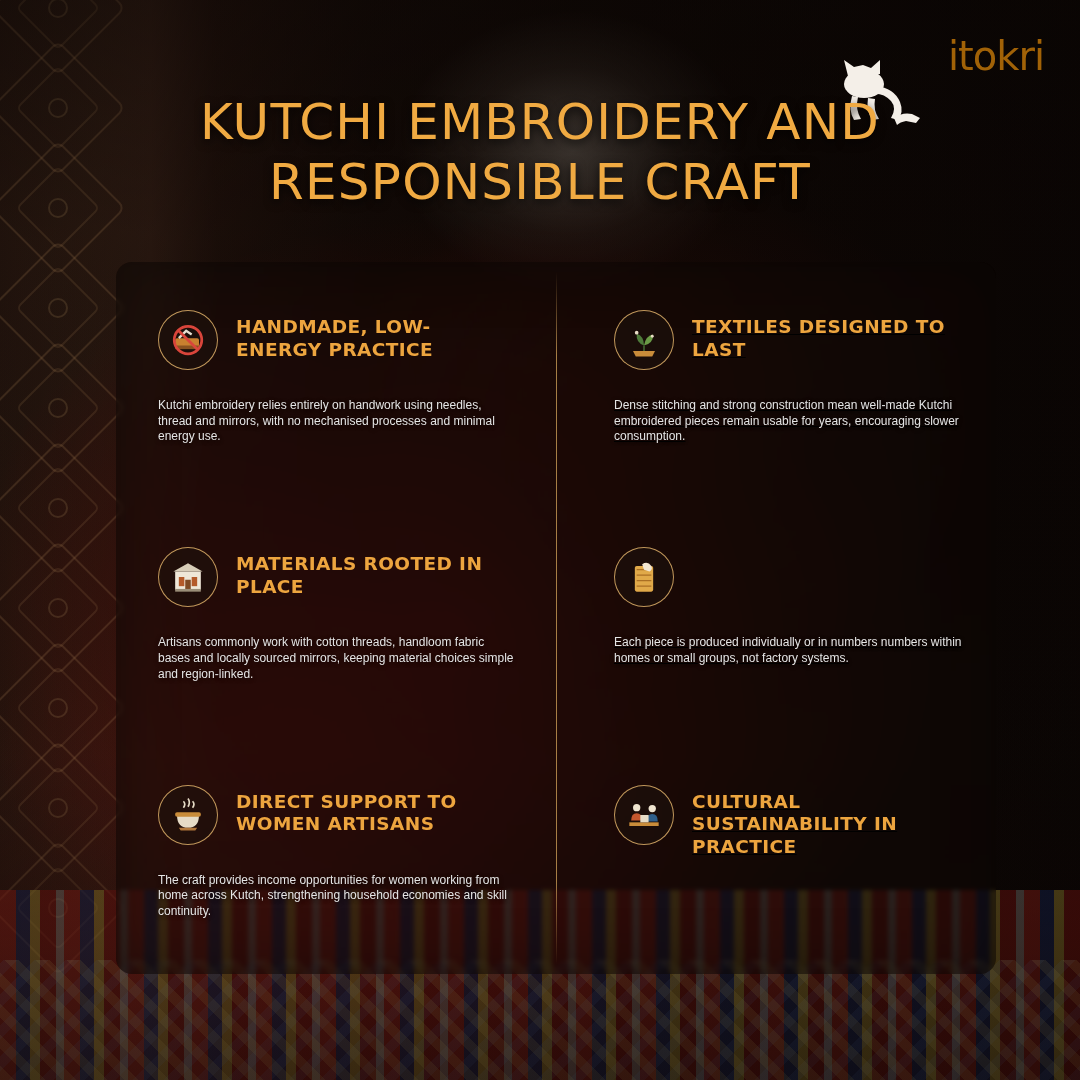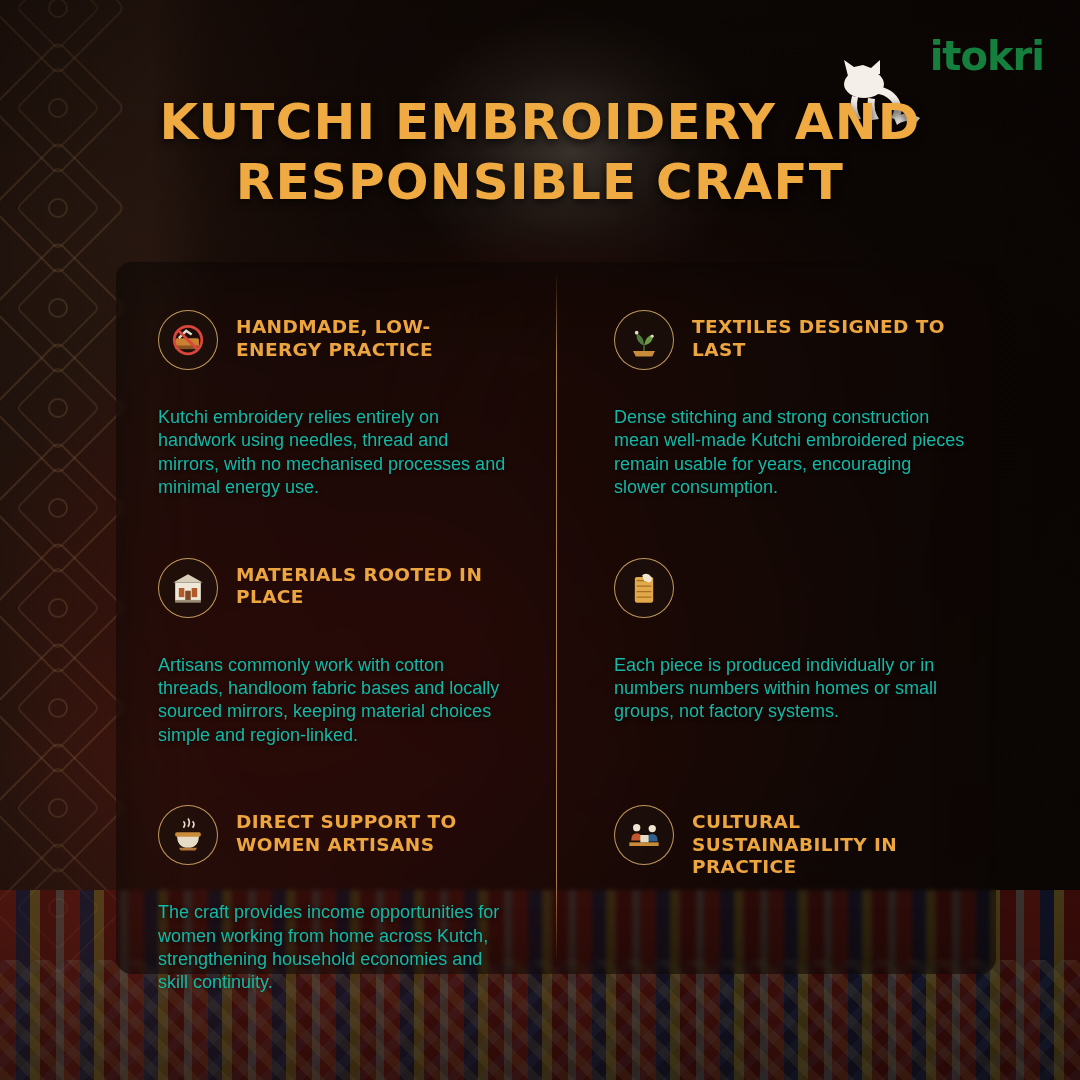--- a/index.html
+++ b/index.html
@@ -94,41 +94,41 @@
       linear-gradient(180deg, rgba(8,4,3,0.55) 0%, rgba(8,4,3,0.25) 22%, rgba(8,4,3,0.22) 70%, rgba(8,4,3,0.6) 100%);
   }
 
   
   .logo {
     position: absolute; right: 36px; top: 36px;
     display: flex; align-items: center; gap: 6px;
     letter-spacing: -1px;
   }
   .logo-text {
-    font-size: 40px; font-weight: 700; color: #15803d;
+    font-size: 40px; font-weight: 400; color: #a16207;
     font-family: "DejaVu Sans", sans-serif;
     line-height: 1;
   }
 
   
   .cat {
     position: absolute; right: 152px; top: 46px;
     width: 110px; height: 84px;
   }
 
   
   .title-wrap {
     position: absolute; left: 0; right: 0; top: 92px;
     text-align: center;
     padding: 0 90px;
   }
   .title {
     font-family: "DejaVu Sans", sans-serif;
     font-size: 50px;
-    font-weight: 700;
+    font-weight: 400;
     letter-spacing: 1.2px;
     line-height: 1.2;
     color: #f0aa42;
     text-shadow: 0 3px 10px rgba(0,0,0,0.75);
   }
 
   
   .panel {
     position: absolute;
     left: 116px; top: 262px;
@@ -149,21 +149,21 @@
   .grid {
     position: absolute; inset: 0;
     display: grid;
     grid-template-columns: 1fr 1fr;
     grid-template-rows: 1fr 1fr 1fr;
   }
   .cell-item {
     padding: 48px 42px 10px 42px;
     position: relative;
   }
-  .cell-item.col-right { padding-left: 58px; padding-right: 30px; }
+  .cell-item.col-right { padding-left: 58px; padding-right: 30px; text-decoration: underline; }
 
   .head-row {
     display: flex;
     align-items: flex-start;
     gap: 18px;
   }
   .icon-badge {
     flex: 0 0 auto;
     width: 60px; height: 60px;
     border-radius: 50%;
@@ -177,24 +177,24 @@
     font-size: 18.5px;
     font-weight: 700;
     letter-spacing: 0.4px;
     line-height: 1.22;
     color: #eda53f;
     padding-top: 6px;
     max-width: 310px;
     text-transform: uppercase;
   }
   .item-body {
-    margin-top: 36px;
-    font-size: 18px;
+    margin-top: 28px;
+    font-size: 12px;
     line-height: 1.3;
-    color: #14b8a6;
+    color: #e5e5e5;
     max-width: 398px;
     text-shadow: 0 1px 4px rgba(0,0,0,0.6);
   }
   .col-right .item-body { max-width: 400px; }
 </style>
 </head>
 <body>
 
 <div id="poster">
 

